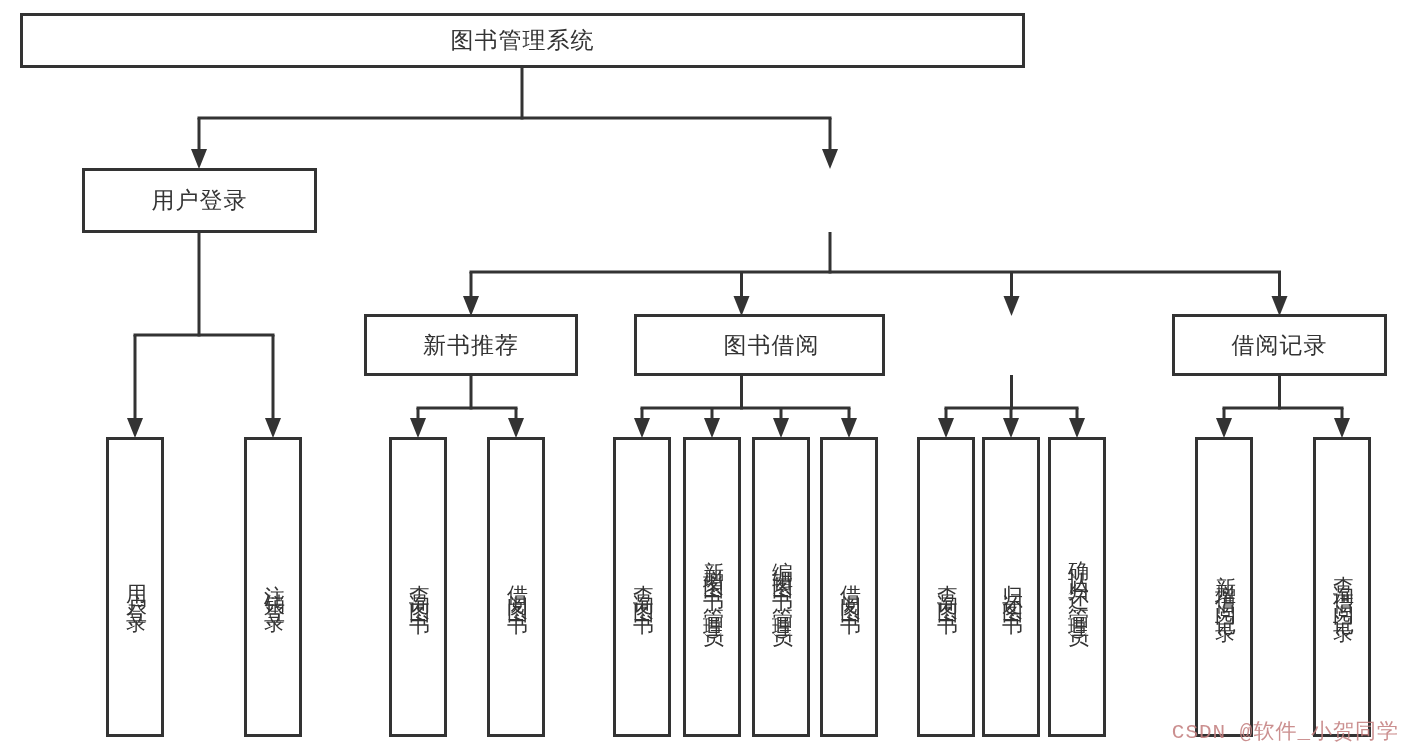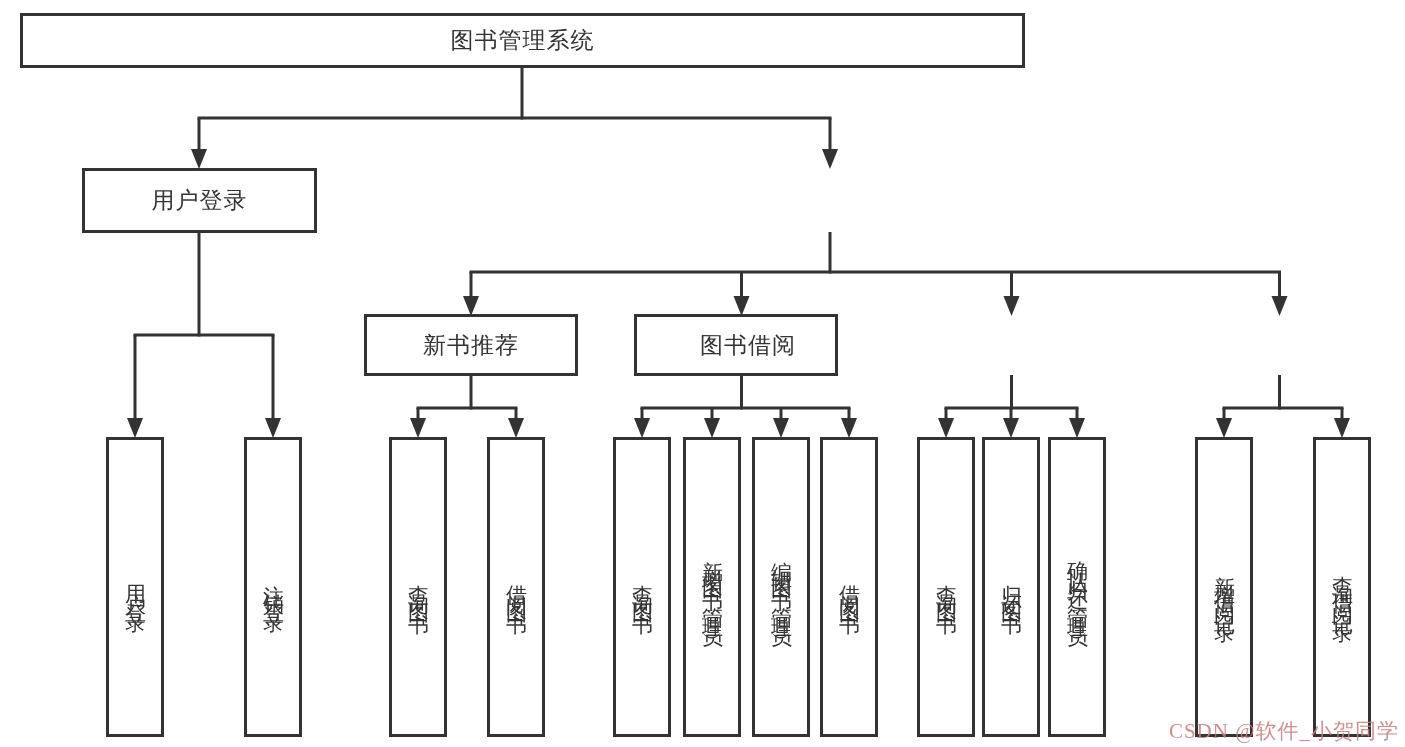--- a/index.html
+++ b/index.html
@@ -1,21 +1,21 @@
 <!DOCTYPE html>
 <html><head>
 <meta charset="utf-8">
 <style>
   html, body { margin: 0; padding: 0; background: #ffffff; }
   .canvas {
     position: relative;
     width: 1405px;
     height: 747px;
     background: #ffffff;
-    font-family: Liberation Serif, serif;
+    font-family: Liberation Mono, monospace;
     color: #333333;
     overflow: hidden;
   }
   svg.connectors {
     position: absolute;
     left: 0; top: 0;
     width: 1405px; height: 747px;
     z-index: 2;
     pointer-events: none;
   }
@@ -32,21 +32,21 @@
   .box .hlabel {
     font-size: 23px;
     letter-spacing: 1px;
     white-space: nowrap;
   }
   .root  { left: 20px;  top: 13px;  width: 1005px; height: 55px; }
   .l2a   { left: 82px;  top: 168px; width: 235px;  height: 65px; }
   .l2b   { left: 712px; top: 168px; width: 235px;  height: 65px; }
   .l3    { top: 314px; height: 62px; }
   .l3a   { left: 364px;  width: 214px; text-align: center; }
-  .l3b   { left: 634px;  width: 204px; padding-left: 24px; }
+  .l3b   { left: 634px;  width: 251px; padding-left: 24px; }
   .l3c   { left: 904px;  width: 215px; }
   .l3d   { left: 1172px; width: 215px; }
   .leaf  { top: 437px; width: 58px; height: 300px; }
   .leaf .vtext {
     writing-mode: vertical-rl;
     text-orientation: mixed;
     font-size: 21px;
     line-height: 1;
     letter-spacing: 0.45em;
     white-space: nowrap;
@@ -140,20 +140,23 @@
   <div class="box l2a">
     <span class="hlabel">用户登录</span>
   </div>
 
   <div class="box l3 l3a">
     <span class="hlabel">新书推荐</span>
   </div>
   <div class="box l3 l3b">
     <span class="hlabel">图书借阅</span>
   </div>
+  <div class="box l3 l3d">
+    <span class="hlabel">借阅记录</span>
+  </div>
 
   <div class="box leaf" style="left:106px">
     <span class="vtext">用户登录</span>
   </div>
   <div class="box leaf" style="left:244px">
     <span class="vtext">注销登录</span>
   </div>
 
   <div class="box leaf" style="left:389px">
     <span class="vtext">查询图书</span>

